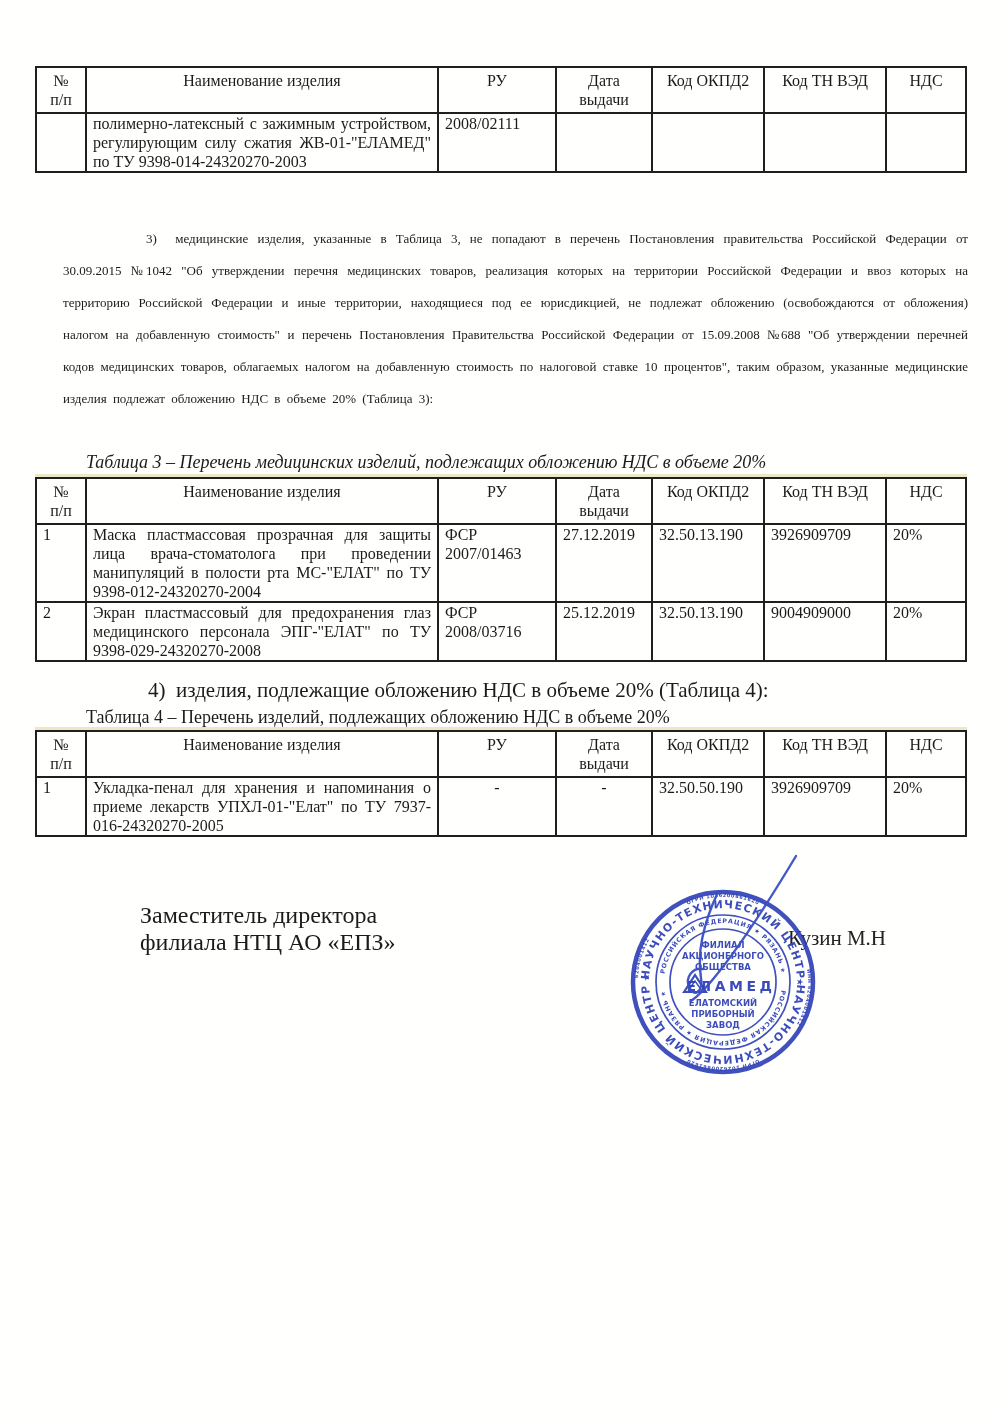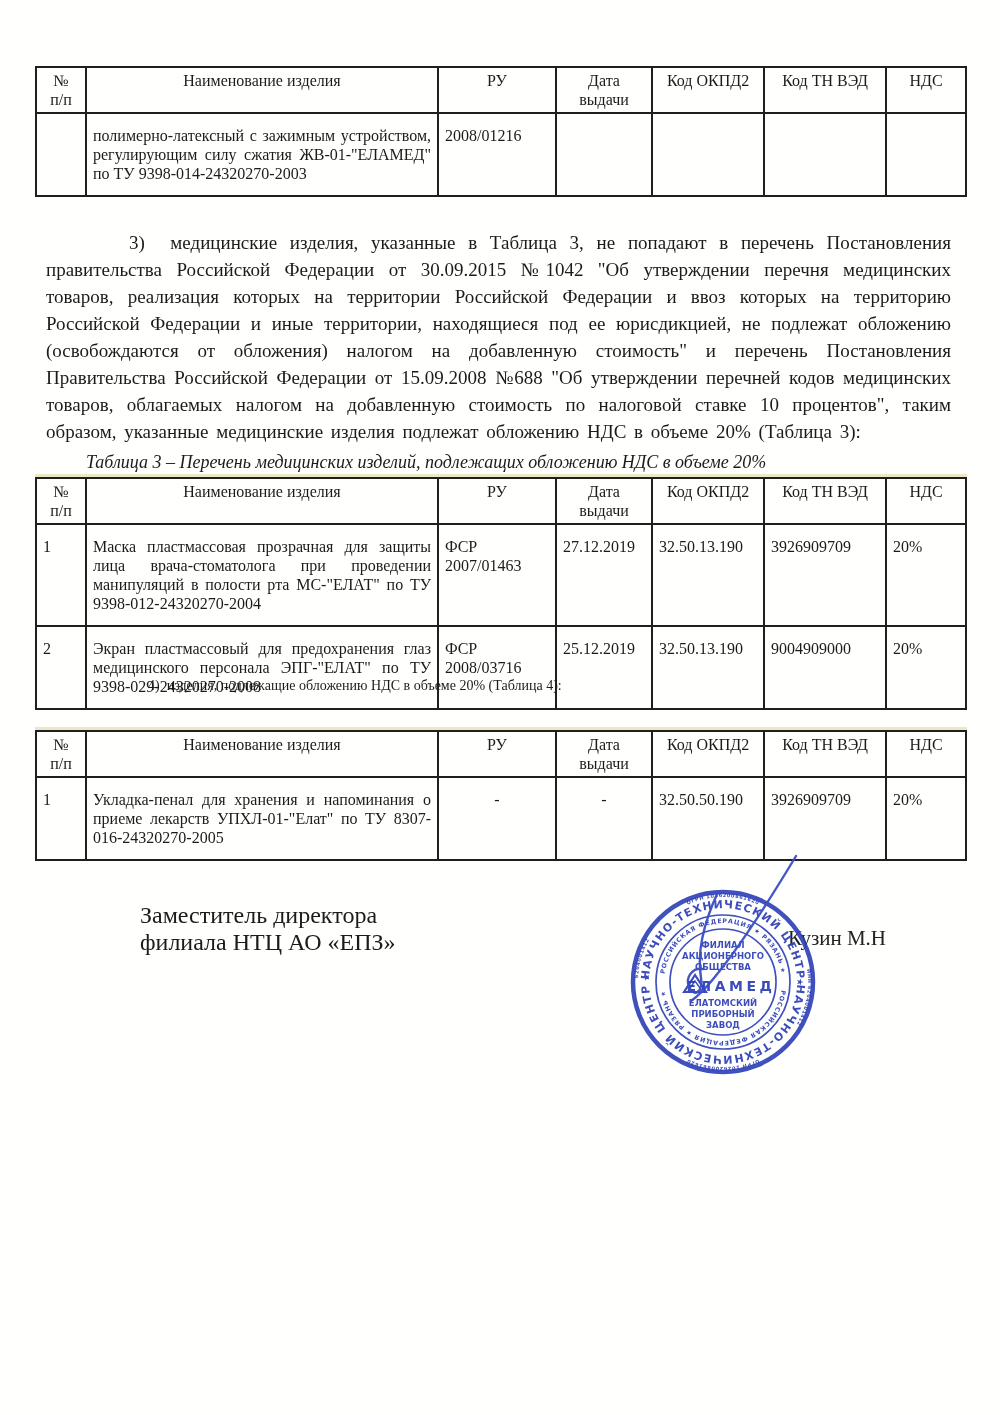--- a/index.html
+++ b/index.html
@@ -13,40 +13,40 @@
     position:relative;width:1000px;height:1415px;
     background:#fffffe;overflow:hidden;
   }
   
   table.doc{
     border-collapse:collapse;table-layout:fixed;width:930px;
     font-size:16px;line-height:19px;
   }
   table.doc td, table.doc th{
     border:2px solid #1f1f1f;
-    vertical-align:top;padding:12px 6px;
+    vertical-align:top;padding:0 6px;
     font-weight:normal;overflow:hidden;
   }
   table.doc th{text-align:center;padding:3px 8px;}
   td.c-num{text-align:left;padding-left:8px;}
   td.c-name{text-align:justify;padding:4px 10px 4px 14px;}
   td.c-ru, td.c-date, td.c-okpd2, td.c-tnved, td.c-nds{padding-left:8px;}
   td.center{text-align:center;}
   .t1{position:absolute;left:35px;top:66px;}
   .t3{position:absolute;left:35px;top:477px;box-shadow:0 -3px 0 rgba(205,185,95,.35);}
   .t4{position:absolute;left:35px;top:730px;box-shadow:0 -3px 0 rgba(205,185,95,.35);}
   
   .para{
-    position:absolute;left:46px;top:210px;width:905px;
-    font-size:19px;line-height:27px;text-align:justify;
+    position:absolute;left:63px;top:210px;width:905px;
+    font-size:13px;line-height:32px;text-align:justify;
     text-indent:83px;word-spacing:3px;
   }
   .caption{position:absolute;font-size:18px;white-space:nowrap;}
   .cap3{left:86px;top:452px;font-style:italic;}
-  .item4{position:absolute;left:148px;top:678px;font-size:14px;white-space:nowrap;}
+  .item4{position:absolute;left:148px;top:678px;font-size:21px;white-space:nowrap;}
   .cap4{left:86px;top:707px;}
   .sig-title{
     position:absolute;left:140px;top:902px;
     font-size:24px;line-height:27px;
   }
   .sig-name{
     position:absolute;left:788px;top:926px;
     font-size:21px;color:#222;text-align:center;
   }
   
@@ -75,21 +75,21 @@
       <th>Наименование изделия</th>
       <th>РУ</th>
       <th>Дата выдачи</th>
       <th>Код ОКПД2</th>
       <th>Код ТН ВЭД</th>
       <th>НДС</th>
     </tr>
     <tr>
       <td class="c-num"></td>
       <td class="c-name">полимерно-латексный с зажимным устройством, регулирующим силу сжатия ЖВ-01-"ЕЛАМЕД" по ТУ 9398-014-24320270-2003</td>
-      <td class="c-ru">2008/01216</td>
+      <td class="c-ru">2008/02111</td>
       <td class="c-date"></td>
       <td class="c-okpd2"></td>
       <td class="c-tnved"></td>
       <td class="c-nds"></td>
     </tr>
   </tbody>
     </table>
 
   <p class="para">3)&nbsp;&nbsp;медицинские изделия, указанные в Таблица 3, не попадают в перечень Постановления правительства Российской Федерации от 30.09.2015 №1042 "Об утверждении перечня медицинских товаров, реализация которых на территории Российской Федерации и ввоз которых на территорию Российской Федерации и иные территории, находящиеся под ее юрисдикцией, не подлежат обложению (освобождаются от обложения) налогом на добавленную стоимость" и перечень Постановления Правительства Российской Федерации от 15.09.2008 №688 "Об утверждении перечней кодов медицинских товаров, облагаемых налогом на добавленную стоимость по налоговой ставке 10 процентов", таким образом, указанные медицинские изделия подлежат обложению НДС в объеме 20% (Таблица 3):</p>
 
@@ -129,20 +129,21 @@
       <td class="c-ru">ФСР 2008/03716</td>
       <td class="c-date">25.12.2019</td>
       <td class="c-okpd2">32.50.13.190</td>
       <td class="c-tnved">9004909000</td>
       <td class="c-nds">20%</td>
     </tr>
   </tbody>
     </table>
 
   <div class="item4">4)&nbsp;&nbsp;изделия, подлежащие обложению НДС в объеме 20% (Таблица 4):</div>
+  <div class="caption cap4">Таблица 4 – Перечень изделий, подлежащих обложению НДС в объеме 20%</div>
   <table class="doc t4">
     <colgroup>
         <col style="width:50px">
         <col style="width:352px">
         <col style="width:118px">
         <col style="width:96px">
         <col style="width:112px">
         <col style="width:122px">
         <col style="width:80px">
       </colgroup>
@@ -151,21 +152,21 @@
       <th>№ п/п</th>
       <th>Наименование изделия</th>
       <th>РУ</th>
       <th>Дата выдачи</th>
       <th>Код ОКПД2</th>
       <th>Код ТН ВЭД</th>
       <th>НДС</th>
     </tr>
     <tr>
       <td class="c-num">1</td>
-      <td class="c-name">Укладка-пенал для хранения и напоминания о приеме лекарств УПХЛ-01-"Елат" по ТУ 8307-016-24320270-2005</td>
+      <td class="c-name">Укладка-пенал для хранения и напоминания о приеме лекарств УПХЛ-01-"Елат" по ТУ 7937-016-24320270-2005</td>
       <td class="c-ru center">-</td>
       <td class="c-date center">-</td>
       <td class="c-okpd2">32.50.50.190</td>
       <td class="c-tnved">3926909709</td>
       <td class="c-nds">20%</td>
     </tr>
   </tbody>
     </table>
 
   <div class="sig-title">

